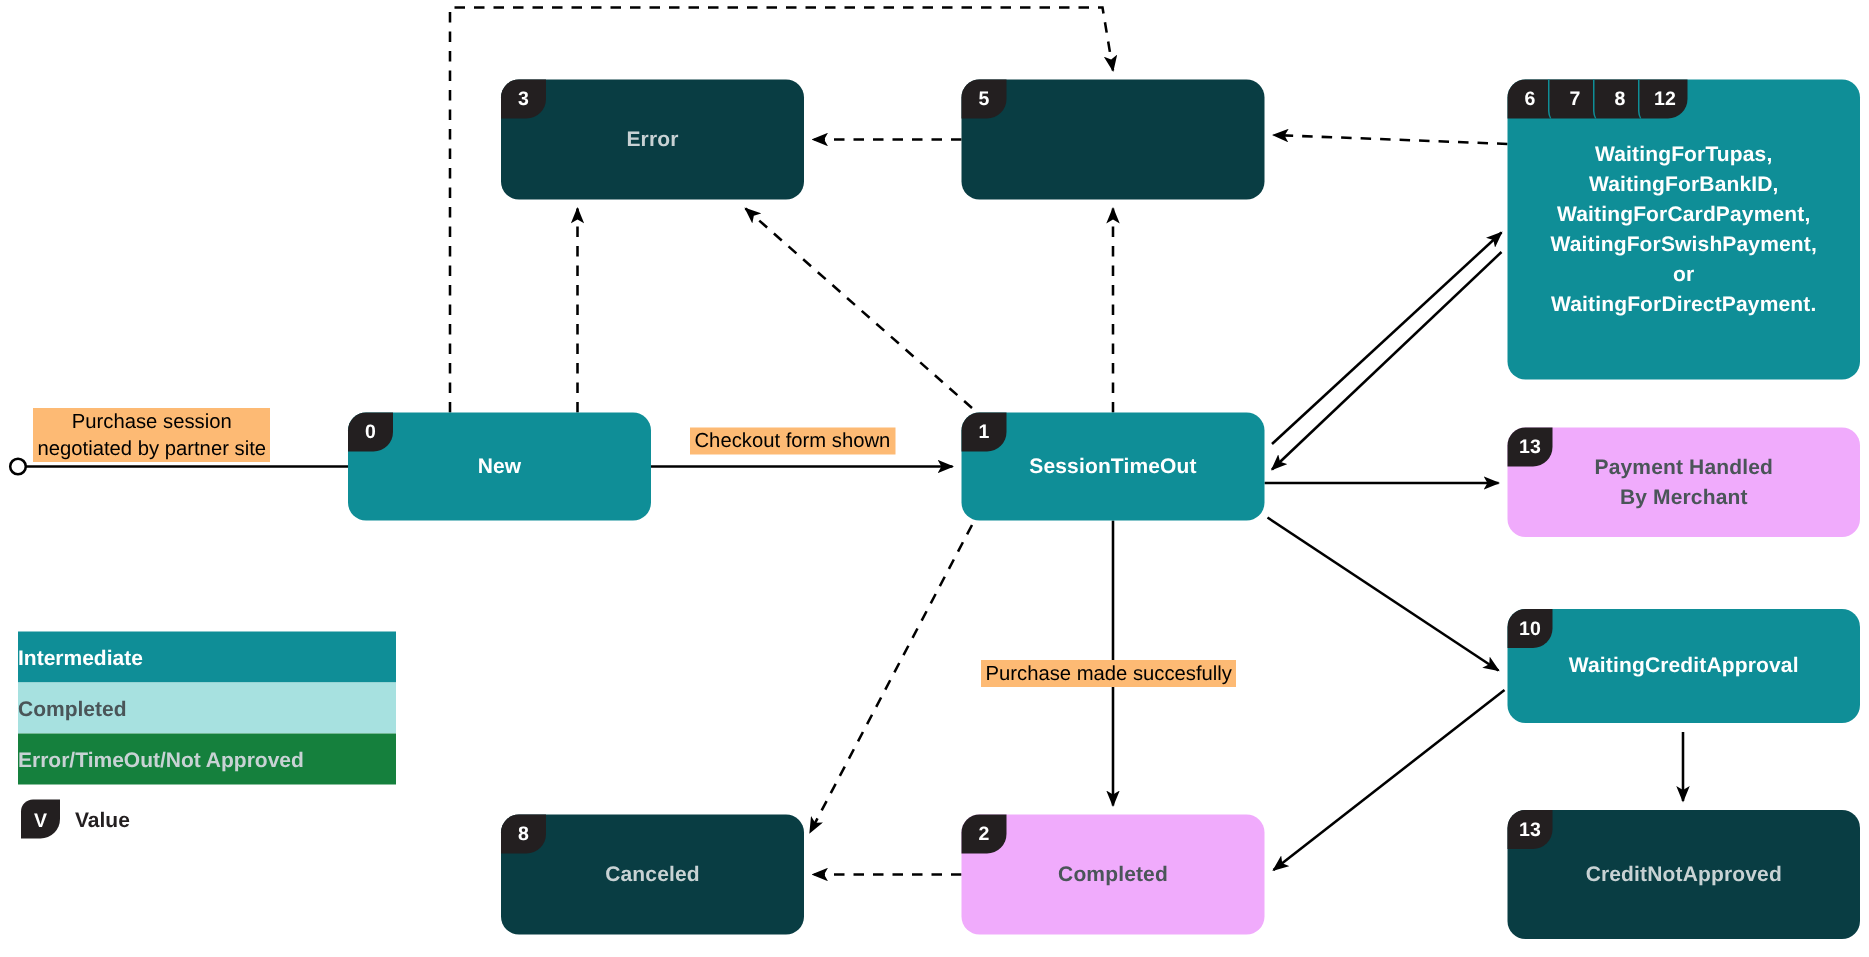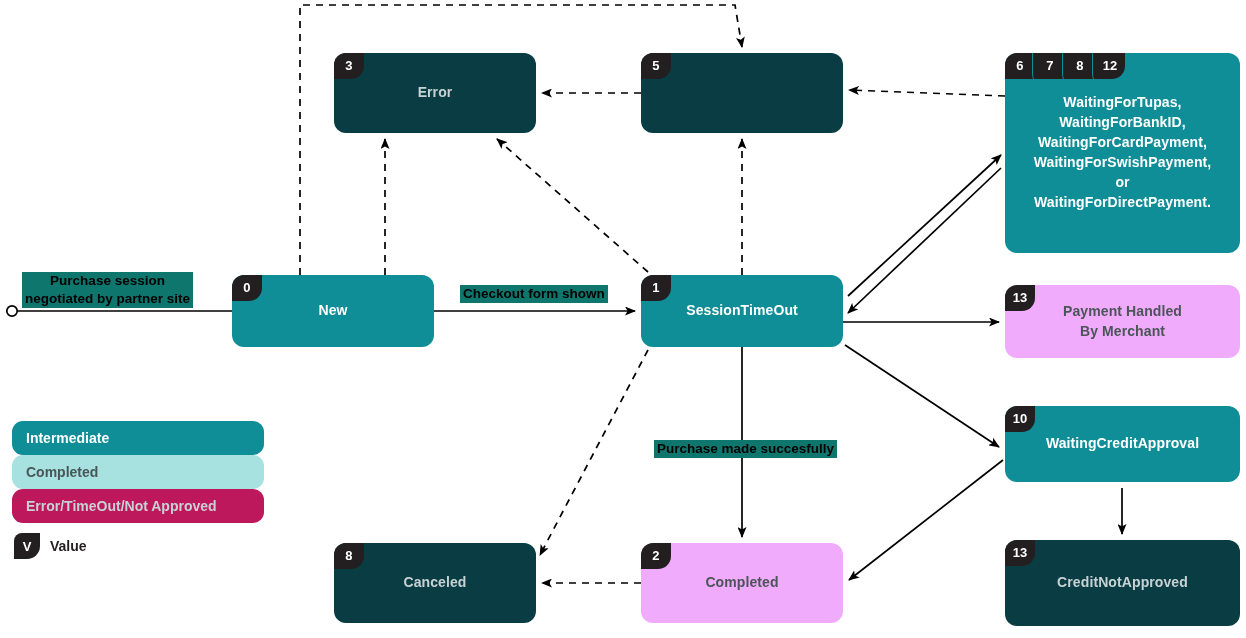--- a/index.html
+++ b/index.html
@@ -82,51 +82,49 @@
     width: 9px;
     height: 34px;
     border-left: 1.6px solid #0f8e97;
     border-bottom-left-radius: 10px;
   }
 
   
   .edge-label {
     position: absolute;
     font-size: 13.5px;
-    font-weight: bold;
+    font-weight: normal;
     color: #000000;
     white-space: nowrap;
     line-height: 1.35;
     z-index: 4;
-    background: #0f766e;
+    background: #fdba74;
     padding: 0 3px;
   }
   .edge-label.two-line { white-space: normal; text-align: center; }
 
   
   #legend {
     position: absolute;
     left: 12px;
     top: 421px;
     width: 252px;
     z-index: 5;
   }
   .legend-row {
     height: 34px;
     display: flex;
     align-items: center;
-    padding-left: 14px;
     font-size: 14px;
     font-weight: bold;
     box-sizing: border-box;
-    border-radius: 11px;
   }
   .legend-row.intermediate { background: #0f8e97; color: #ffffff; }
   .legend-row.completed    { background: #a7e1e0; color: #4a5558; }
-  .legend-row.error        { background: #be185d; color: #c8d2d4; }
+  .legend-row.error        { background: #15803d; color: #c8d2d4; }
 
   #legend-value {
     display: flex;
     align-items: center;
     margin-top: 10px;
     padding-left: 2px;
   }
   #legend-value .vbadge {
     width: 26px;
     height: 26px;

